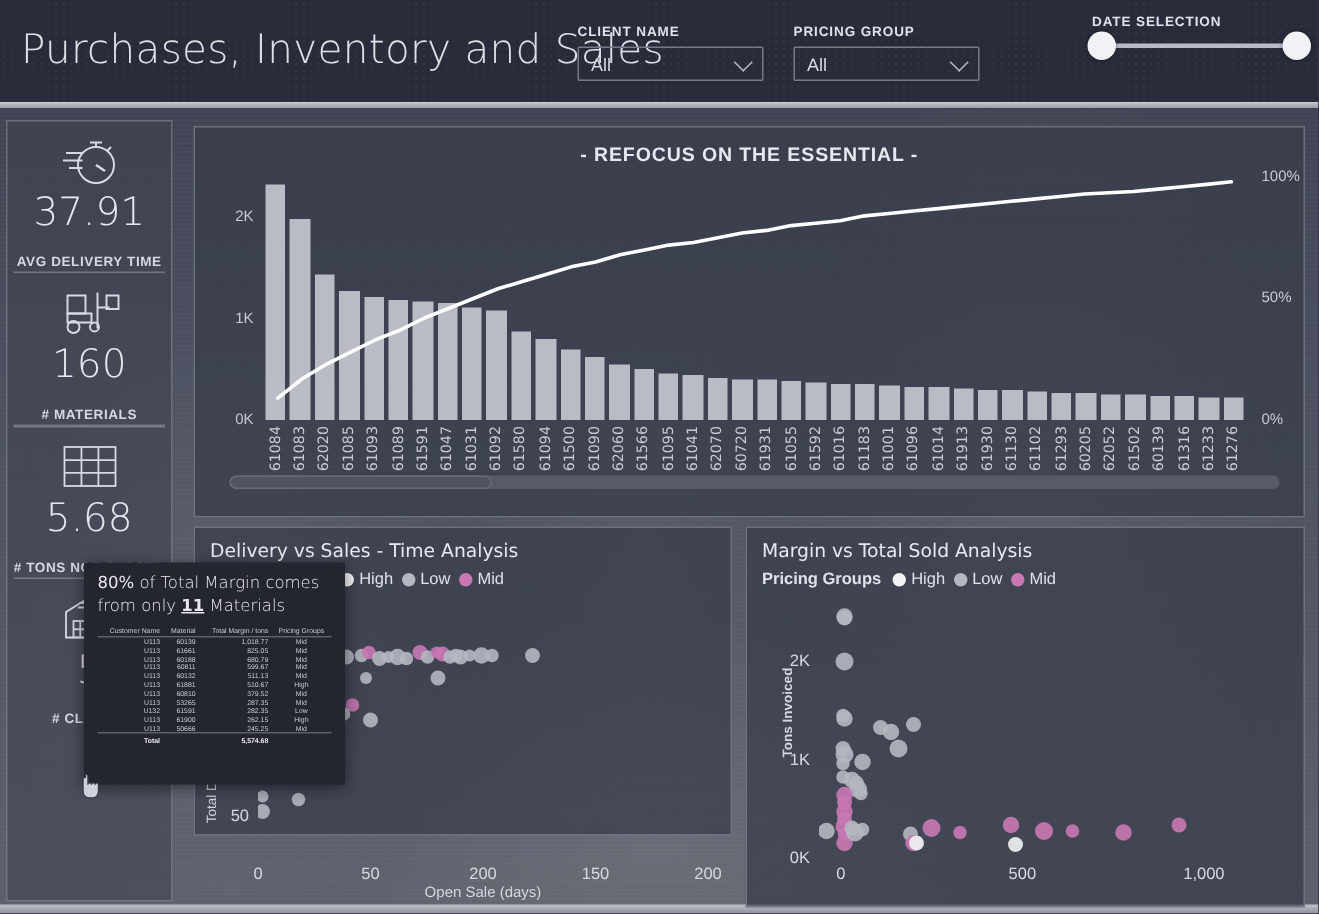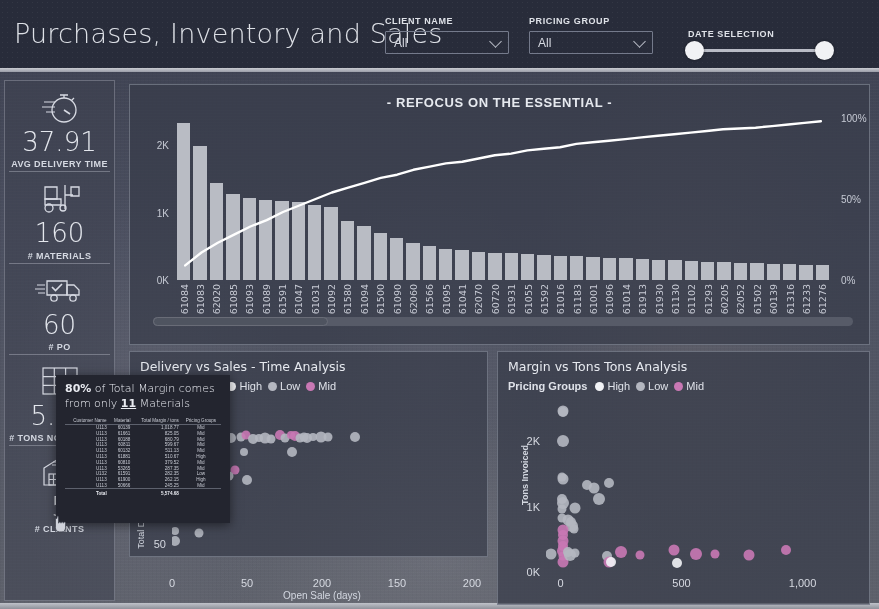--- a/index.html
+++ b/index.html
@@ -73,21 +73,21 @@
     position: absolute; right: 8px; top: 50%;
     width: 9px; height: 9px; margin-top: -6px;
     border-right: 1.4px solid #b9bdc8; border-bottom: 1.4px solid #b9bdc8;
     transform: rotate(45deg);
   }
   #slicer-client { left: 385px; top: 16px; width: 124px; }
   #slicer-client .slicer-box { width: 124px; }
   #slicer-pricing { left: 529px; top: 16px; width: 124px; }
   #slicer-pricing .slicer-box { width: 124px; }
 
-  #date-slicer { left: 688px; top: 9px; width: 144px; margin-top: 20px; }
+  #date-slicer { left: 728px; top: 9px; width: 144px; }
   .date-row { display:flex; gap: 7px; }
   .date-box {
     border: 1px solid #747a8b; height: 21px; width: 67px;
     display:flex; align-items:center; justify-content:center;
     color:#d7dae2; font-size: 10.5px;
   }
   .date-track {
     position: relative; margin-top: 10px; height: 3px; width: 143px;
     background: #b9bcc6;
   }
@@ -114,21 +114,21 @@
     display:flex; flex-direction:column; align-items:center;
     padding: 4px 0 2px;
   }
   .kpi-icon { height: 44px; display:flex; align-items:center; justify-content:center; }
   .kpi-value {
     font-size: 26px; font-weight: 300; color: #e4e7ed; line-height: 1.05;
     font-family: "DejaVu Sans", sans-serif;
   }
   .kpi-label {
     font-size: 9px; font-weight: bold; letter-spacing: .4px; color: #d5d9e2;
-    margin-top: 3px; white-space: nowrap;
+    margin-top: 13px; white-space: nowrap;
   }
 
   
   .card {
     position: absolute;
     background: rgba(55,59,74,.72);
     border: 1px solid rgba(165,170,184,.45);
     z-index: 5;
   }
   #pareto-card { left: 129px; top: 84px; width: 741px; height: 261px; }
@@ -217,21 +217,21 @@
     position:absolute; left: 56px; top: 375px; width: 174px; height: 148px;
     background: #23252f; z-index: 40;
     box-shadow: 0 2px 10px rgba(0,0,0,.5);
     padding: 7px 9px 5px;
     color: #e8eaf0;
   }
   .tt-head {
     font-size: 11px; line-height: 1.35; font-weight: 300;
     font-family: "DejaVu Sans", sans-serif;
   }
-  .tt-head b { font-weight: bold; }
+  .tt-head b { font-weight: normal; }
   .tt-head u { text-decoration: underline; font-weight: bold; }
   table.tt-table {
     width: 100%; border-collapse: collapse; margin-top: 6px;
     font-size: 4.6px; color: #c8cbd4;
   }
   table.tt-table th {
     font-weight: normal; text-align: right; padding: 0 2px 1px;
     border-bottom: .5px solid #5d616d; font-size: 4.6px; color:#c9ccd5;
   }
   table.tt-table th:first-child, table.tt-table td:first-child { text-align: right; }
@@ -310,34 +310,20 @@
           <circle cx="12" cy="27" r="4"></circle>
             <circle cx="26" cy="27" r="3"></circle>
           <path d="M28 4 v24 M28 14 h8 M34 6 h8 v9 h-8 z"></path>
         </svg>
       </div>
       <div class="kpi-value">160</div>
       <div class="kpi-label"># MATERIALS</div>
     </div>
     <div class="kpi-sep"></div>
 
-    <div class="kpi-block">
-      <div class="kpi-icon">
-        <svg width="50" height="30" viewBox="0 0 50 30" fill="none" stroke="#d7dae3" stroke-width="1.3">
-          <path d="M12 6 h20 v14 h-20 z"></path>
-          <path d="M32 10 h7 l5 5 v5 h-12 z"></path>
-          <circle cx="19" cy="23" r="3.2"></circle>
-            <circle cx="38" cy="23" r="3.2"></circle>
-          <path d="M17 12 l3.5 3.5 L27 9" stroke-width="1.7"></path>
-          <path d="M2 10 h8 M0 14 h10 M3 18 h7" stroke-width="1.1"></path>
-        </svg>
-      </div>
-      <div class="kpi-value">60</div>
-      <div class="kpi-label"># PO</div>
-    </div>
     <div class="kpi-sep"></div>
 
     <div class="kpi-block">
       <div class="kpi-icon">
         <svg width="42" height="34" viewBox="0 0 42 34" fill="none" stroke="#d7dae3" stroke-width="1.2">
           <rect x="4" y="4" width="34" height="26"></rect>
           <path d="M4 12.7 h34 M4 21.3 h34 M15.3 4 v26 M26.6 4 v26"></path>
         </svg>
       </div>
       <div class="kpi-value">5.68</div>
@@ -613,21 +599,21 @@
         <div class="tick-x" style="left: 342px; top: 225px;">200</div>
       </div>
     <div id="delivery-yticks">
         <div class="tick-y" style="left: 8px; width: 28px; top: 191.667px;">50</div>
       </div>
     <div class="axis-x-label" style="left:42px;top:238px;width:300px">Open Sale (days)</div>
     <div class="axis-y-label" style="left:-49px;top:140px;width:120px;text-align:center;transform:rotate(-90deg)">Total Delivery Time (days)</div>
   </div>
 
   <div class="card" id="margin-card">
-    <div class="card-title">Margin vs Tons Tons Analysis</div>
+    <div class="card-title">Margin vs Total Sold Analysis</div>
     <div class="legend">
       <span class="legend-title">Pricing Groups</span>
       <span class="legend-item">
         <i class="dot" style="background:#f2f3f6"></i>
         <span>High</span>
       </span>
       <span class="legend-item">
         <i class="dot" style="background:#b4b7c0"></i>
         <span>Low</span>
       </span>

